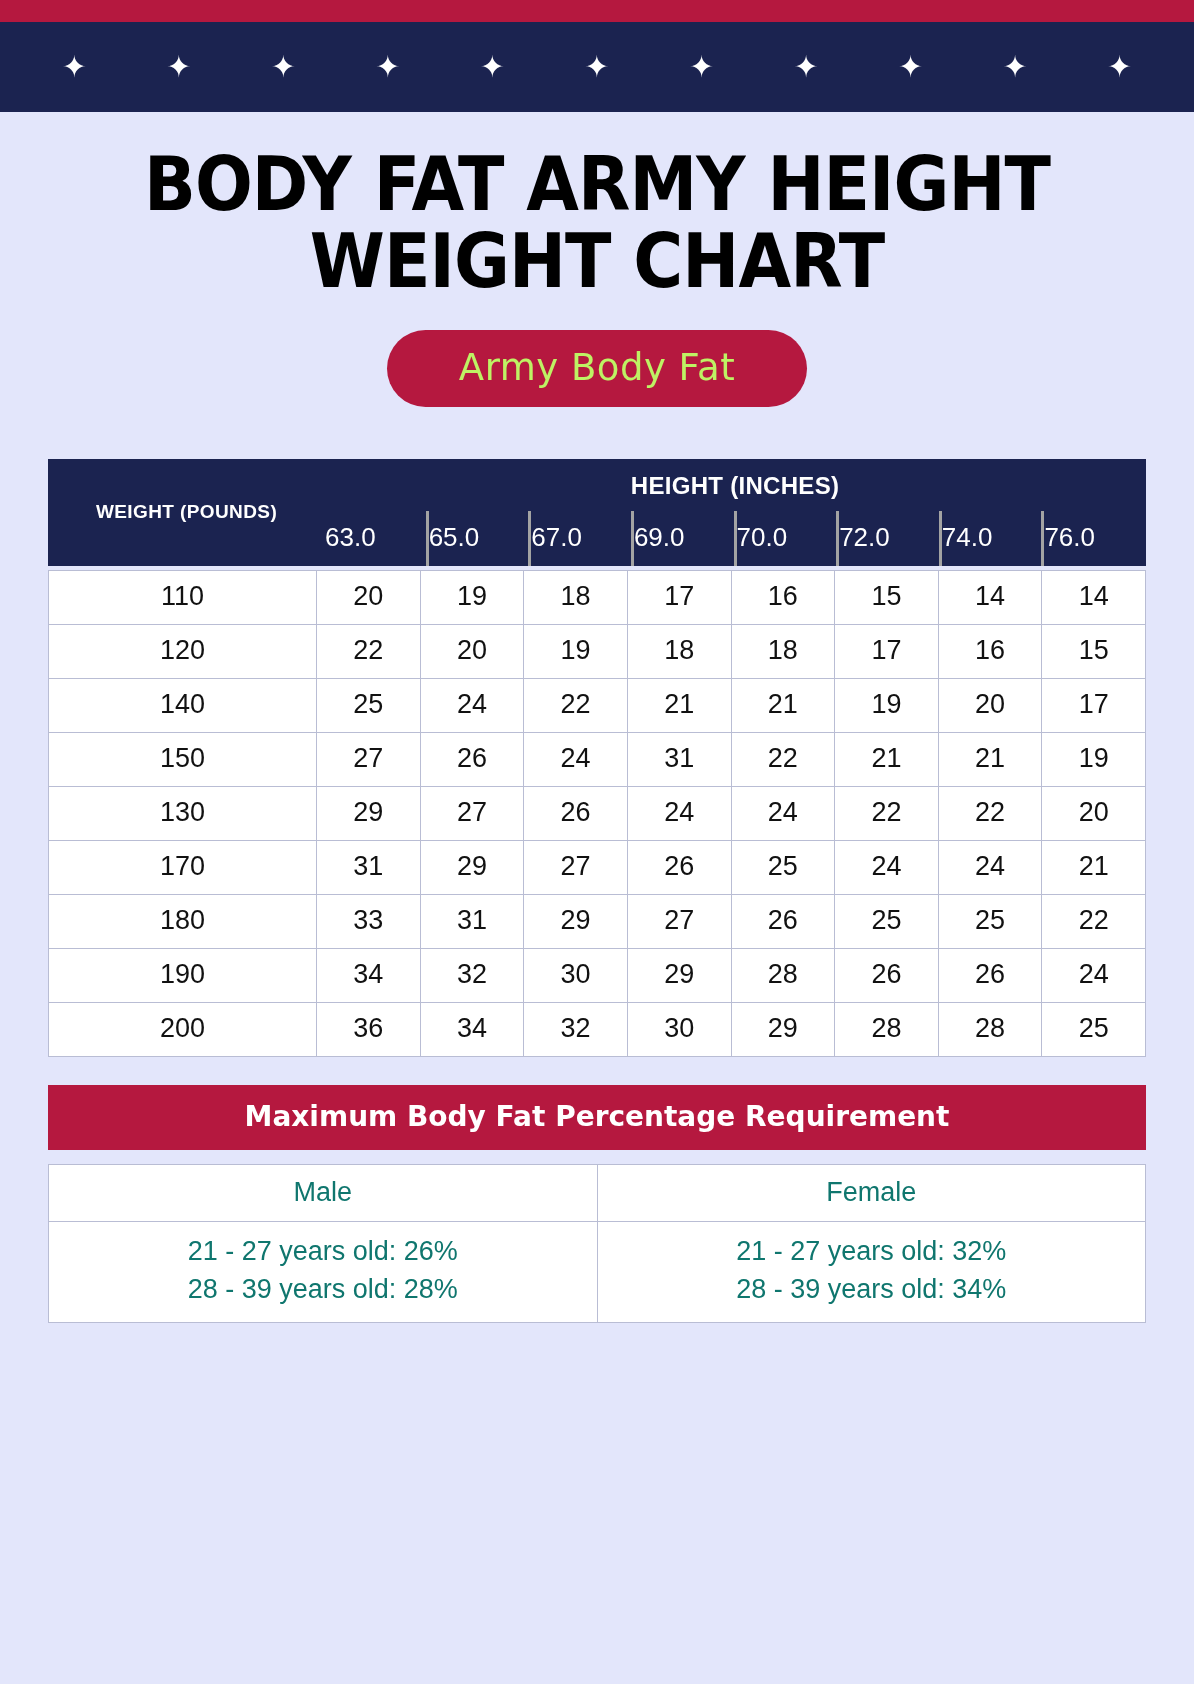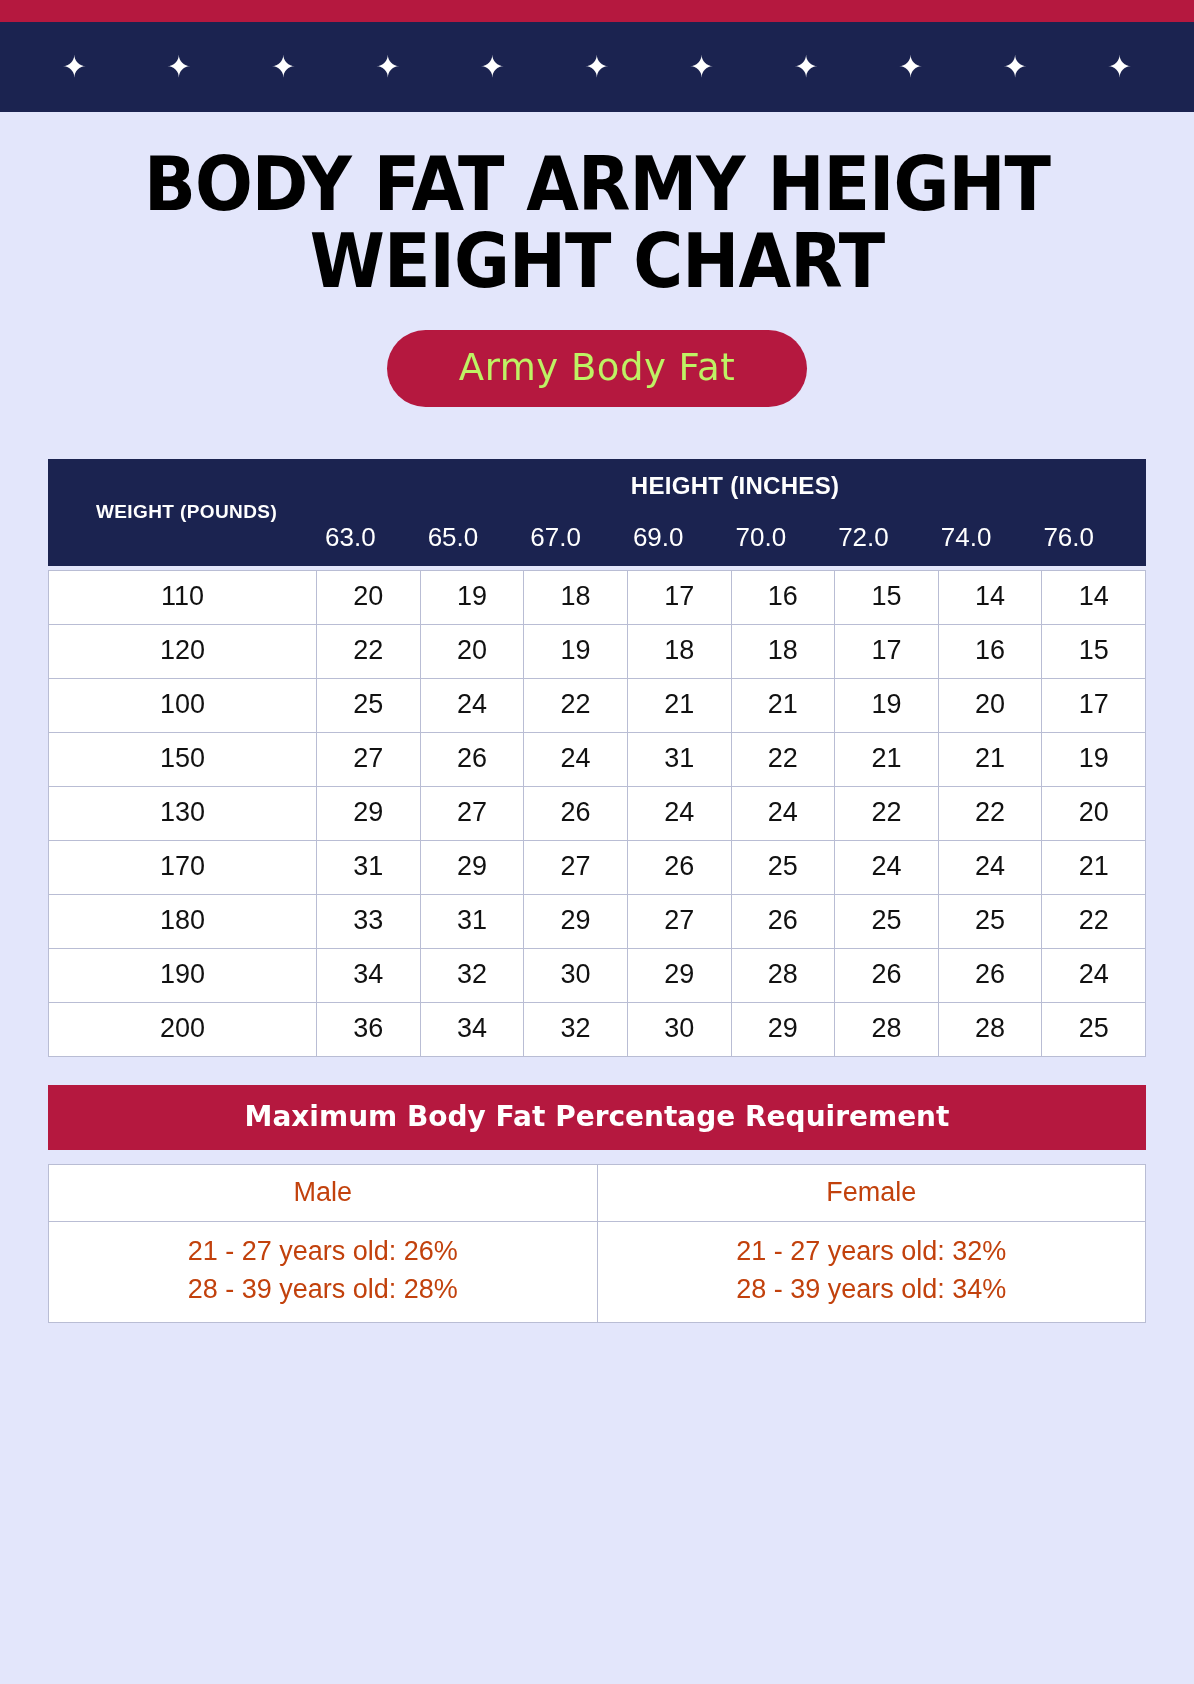--- a/index.html
+++ b/index.html
@@ -101,21 +101,21 @@
     letter-spacing: 0.3px;
     margin-top: 16px;
   }
   .hdr-sub {
     background: #1b2350;
     color: #fff;
     font-size: 26px;
     padding: 10px 0 12px 0;
     font-weight: normal;
   }
-  .hdr-sub + .hdr-sub { border-left: 1px solid #a3a3a3; }
+  .hdr-sub + .hdr-sub { border-left: 3px solid #a3a3a3; }
 
   .body-table {
     margin-top: 4px;
   }
   .body-table td {
     border: 1px solid #b9bdd4;
     background: #ffffff;
     text-align: center;
     font-size: 27px;
     color: #111111;
@@ -139,21 +139,21 @@
     font-family: "DejaVu Sans", sans-serif;
   }
   .mf-table {
     margin-top: 14px;
   }
   .mf-table td {
     border: 1px solid #b9bdd4;
     background: #ffffff;
     text-align: center;
     font-size: 27px;
-    color: #c2410c;
+    color: #0f766e;
     padding: 12px 0 13px 0;
   }
   .mf-table td.detail {
     line-height: 1.42;
     padding: 10px 0 13px 0;
   }
   .detail span { display: block; }
 </style>
 </head>
 <body>
@@ -219,21 +219,21 @@
         <td>22</td>
         <td>20</td>
         <td>19</td>
         <td>18</td>
         <td>18</td>
         <td>17</td>
         <td>16</td>
         <td>15</td>
       </tr>
       <tr>
-        <td class="wcol">100</td>
+        <td class="wcol">140</td>
         <td>25</td>
         <td>24</td>
         <td>22</td>
         <td>21</td>
         <td>21</td>
         <td>19</td>
         <td>20</td>
         <td>17</td>
       </tr>
       <tr>

